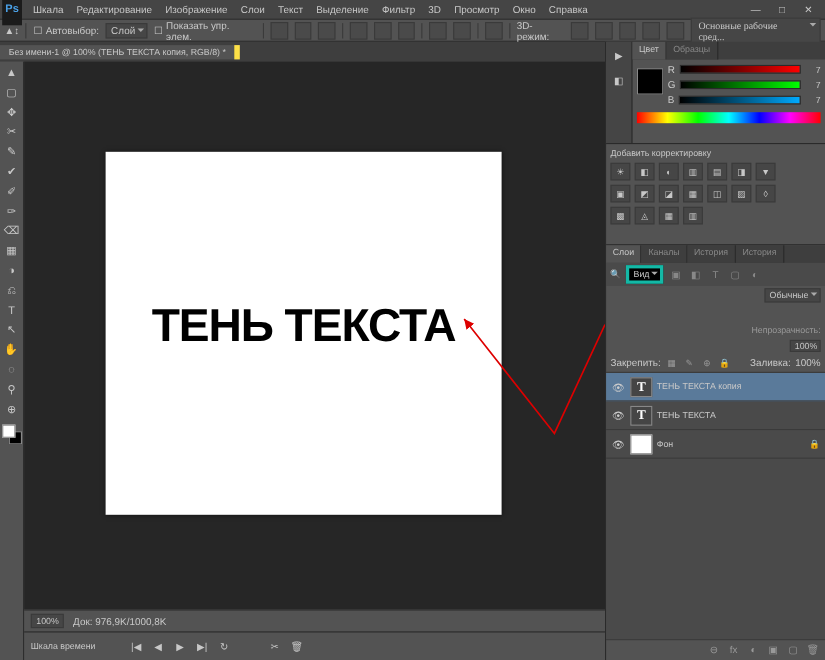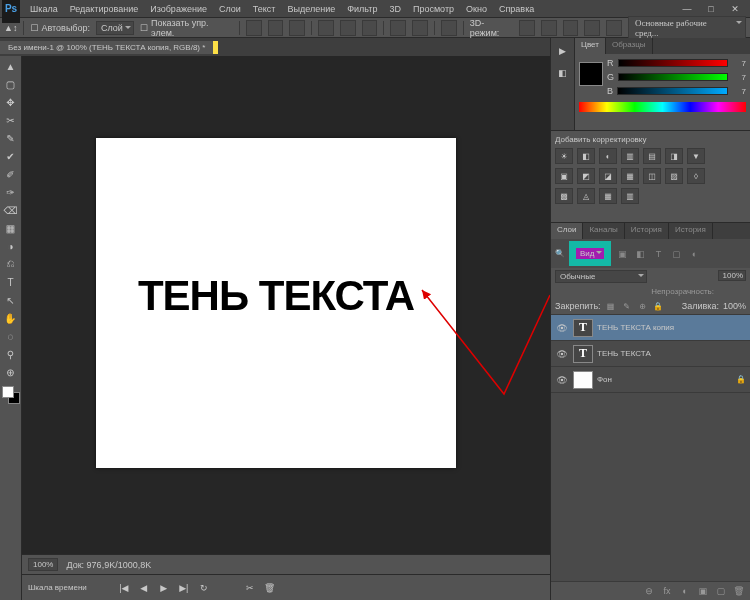--- a/index.html
+++ b/index.html
@@ -49,24 +49,24 @@
 .srow .sl{flex:1;height:8px;border:1px solid #2a2a2a;background:linear-gradient(90deg,#000,#f00);}
 .srow.g .sl{background:linear-gradient(90deg,#000,#0f0);}
 .srow.b .sl{background:linear-gradient(90deg,#000,#0af);}
 .srow .sv{width:14px;font-size:8px;text-align:right;}
 .spectrum{height:10px;background:linear-gradient(90deg,#f00,#ff0,#0f0,#0ff,#00f,#f0f,#f00);margin:2px 4px;}
 .adj-panel{padding:4px;}
 .adj-rows{display:flex;flex-direction:column;gap:4px;margin-top:4px;}
 .adj-row{display:flex;gap:4px;}
 .adj-row .ai{width:18px;height:16px;background:#464646;border:1px solid #3a3a3a;display:flex;align-items:center;justify-content:center;font-size:8px;}
 .layers-top{display:flex;align-items:center;gap:4px;padding:2px 4px;background:#4a4a4a;}
-.layers-top .lt-dd{background:#a21caf;border:7px solid #14b8a6;padding:1px 10px 1px 4px;position:relative;font-size:8px;}
+.layers-top .lt-dd{background:#000000;border:3px solid #14b8a6;padding:1px 10px 1px 4px;position:relative;font-size:8px;}
 .layers-top .lt-dd::after{content:"";position:absolute;right:2px;top:3px;border:3px solid transparent;border-top-color:#aaa;}
 .layers-top .li{width:14px;height:14px;display:flex;align-items:center;justify-content:center;font-size:9px;color:#888;}
-.layers-opts{display:flex;align-items:flex-start;gap:4px;padding:2px 4px;}
+.layers-opts{display:flex;align-items:flex-end;gap:4px;padding:2px 4px;flex-direction:column;}
 .layers-opts .lo-dd{flex:1;background:#464646;border:1px solid #3a3a3a;padding:1px 10px 1px 4px;position:relative;font-size:8px;}
 .layers-opts .lo-dd::after{content:"";position:absolute;right:2px;top:3px;border:3px solid transparent;border-top-color:#aaa;}
 .layers-opts .lbl{font-size:8px;color:#999;margin-top:17px;}
 .layers-opts .val{background:#464646;border:1px solid #3a3a3a;padding:0 2px;font-size:8px;width:28px;text-align:right;}
 .layers-lock{display:flex;align-items:center;gap:4px;padding:2px 4px;border-bottom:1px solid #3a3a3a;}
 .layers-lock .ll-i{width:12px;height:12px;display:flex;align-items:center;justify-content:center;font-size:8px;color:#999;}
 .layers-list{flex:1;overflow:auto;background:#4a4a4a;}
 .layer{display:flex;align-items:center;height:26px;border-bottom:1px solid #3a3a3a;padding:0 4px;gap:4px;}
 .layer.sel{background:#5a7a9a;}
 .layer .eye{width:14px;text-align:center;color:#ccc;}

